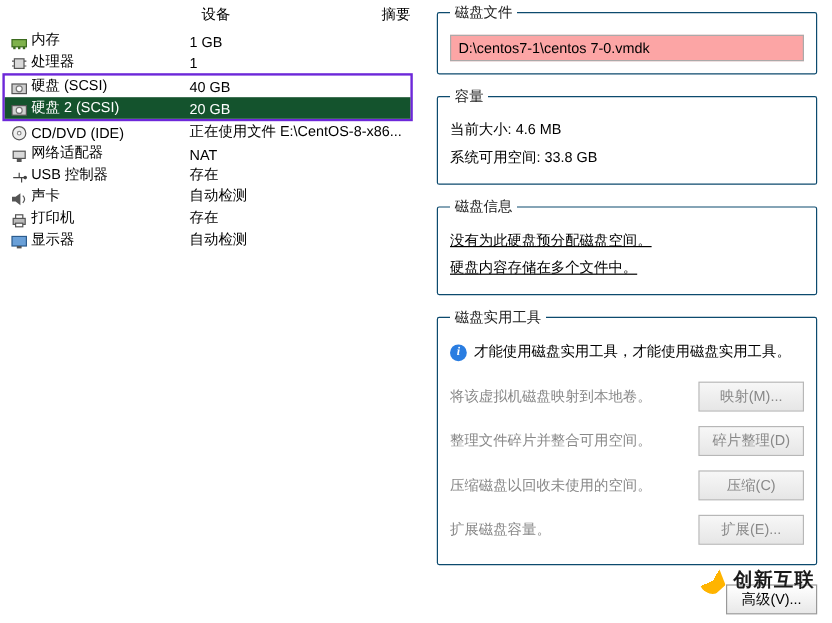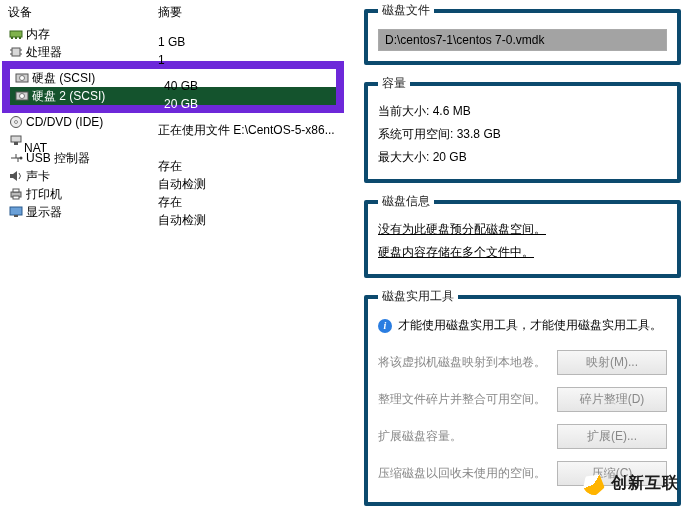--- a/index.html
+++ b/index.html
@@ -1,37 +1,37 @@
 <!DOCTYPE html>
 <html><head>
 <meta charset="utf-8">
 <style>
 * { box-sizing: border-box; margin: 0; padding: 0; }
 body { font-family: "Microsoft YaHei", Tahoma, sans-serif; font-size: 12px; color: #000; background: #fff; width: 693px; height: 519px; overflow: hidden; position: relative; }
 .container { display: flex; height: 100%; }
 .left-panel { width: 346px; padding: 0 4px; }
 .right-panel { flex: 1; padding: 2px 12px 0 18px; }
-.header-row { display: flex; font-weight: 400; padding: 4px 0 4px 4px; }
+.header-row { display: flex; font-weight: 400; padding: 4px 0 4px 4px; justify-content: flex-end; }
 .header-row .h1 { width: 150px; }
 .dev-list { }
-.dev-row { display: flex; align-items: center; padding: 1px 0 1px 4px; height: 18px; }
+.dev-row { display: flex; align-items: flex-end; padding: 1px 0 1px 4px; height: 18px; }
 .dev-row .icon { width: 16px; display: flex; justify-content: center; }
 .dev-row .label { width: 134px; padding-left: 2px; }
 .dev-row .val { flex: 1; margin-top: 16px; }
-.highlight-box { border: 8px solid #6d28d9; margin: 0 -2px; padding: 0; }
+.highlight-box { border: 2px solid #6d28d9; margin: 0 -2px; padding: 0; }
 .selected { background: #14532d; color: #fff; }
-.right-panel fieldset { border: 4px solid #0c4a6e; border-radius: 2px; padding: 8px 10px 10px 10px; margin-bottom: 10px; }
+.right-panel fieldset { border: 1px solid #0c4a6e; border-radius: 2px; padding: 8px 10px 10px 10px; margin-bottom: 10px; }
 .right-panel legend { padding: 0 4px; font-size: 12px; color: #222; }
-.file-box { border: 1px solid #aaa; padding: 3px 6px; background: #a3a3a3; margin-top: 2px; }
+.file-box { border: 1px solid #aaa; padding: 3px 6px; background: #fca5a5; margin-top: 2px; }
 .cap-row { padding: 3px 0; }
 .info-row { padding: 3px 0; text-decoration: underline; }
 .util-hint { display: flex; align-items: center; gap: 6px; padding: 4px 0 10px 0; }
 .util-item { display: flex; justify-content: space-between; align-items: center; padding: 6px 0; color: #888; }
 .util-item .desc { flex: 1; }
-.util-item button { width: 110px; padding: 3px 4px; border: 1px solid #b7b7b7; background: linear-gradient(#f7f7f7,#e6e6e6); color: #888; font-size: 12px; cursor: default; }
+.util-item button { width: 88px; padding: 3px 4px; border: 1px solid #b7b7b7; background: linear-gradient(#f7f7f7,#e6e6e6); color: #888; font-size: 12px; cursor: default; }
 .adv-row { text-align: right; padding-top: 6px; }
 .adv-row button { padding: 3px 12px; border: 1px solid #999; background: linear-gradient(#fff,#e8e8e8); font-size: 12px; cursor: pointer; }
 .brand { position: absolute; right: 14px; bottom: 24px; display: flex; align-items: flex-start; gap: 6px; }
 .brand .logo { width: 22px; height: 22px; position: relative; }
 .brand .logo::before { content: ""; position: absolute; inset: 0; background: conic-gradient(#ffb400 0 60%, #fff 60% 100%); border-radius: 50%; transform: rotate(30deg); clip-path: polygon(50% 0,100% 40%,80% 100%,20% 100%,0 40%); }
 .brand .txt { font-weight: bold; font-size: 16px; color: #1a1a1a; letter-spacing: 1px; }
 svg { display: block; }
 .info-icon { width: 14px; height: 14px; border-radius: 50%; background: #2a7de1; color: #fff; display: inline-flex; align-items: center; justify-content: center; font-style: italic; font-weight: bold; font-size: 10px; font-family: Georgia, serif; }
 </style>
 </head>
@@ -94,29 +94,30 @@
       </div>
 
       <div class="dev-row">
         <span class="icon">
             <svg width="14" height="14">
               <circle cx="7" cy="7" r="5.5" fill="#eee" stroke="#555"></circle>
               <circle cx="7" cy="7" r="1.5" fill="#fff" stroke="#888"></circle>
             </svg>
           </span>
         <span class="label">CD/DVD (IDE)</span>
-        <span class="val">正在使用文件 E:\CentOS-5-x86...</span>
+        <span class="val">正在使用文件 E:\CentOS-8-x86...</span>
       </div>
       <div class="dev-row">
         <span class="icon">
             <svg width="14" height="12">
               <rect x="2" y="2" width="10" height="6" fill="#d9d9d9" stroke="#555"></rect>
               <rect x="5" y="8" width="4" height="3" fill="#555"></rect>
             </svg>
           </span>
+        <span class="label">网络适配器</span>
         <span class="val">NAT</span>
       </div>
       <div class="dev-row">
         <span class="icon">
             <svg width="14" height="12">
               <path d="M2 6 H11 M7 6 V2 M9 6 V10" stroke="#444" fill="none"></path>
               <circle cx="12" cy="6" r="1.5" fill="#444"></circle>
             </svg>
           </span>
         <span class="label">USB 控制器</span>
@@ -165,24 +166,20 @@
     <fieldset>
       <legend>容量</legend>
       <div class="cap-row">
         <span>当前大小:</span>
         <span>4.6 MB</span>
       </div>
       <div class="cap-row">
         <span>系统可用空间:</span>
         <span>33.8 GB</span>
       </div>
-      <div class="cap-row">
-        <span>最大大小:</span>
-        <span>20 GB</span>
-      </div>
     </fieldset>
 
     <fieldset>
       <legend>磁盘信息</legend>
       <div class="info-row">没有为此硬盘预分配磁盘空间。</div>
       <div class="info-row">硬盘内容存储在多个文件中。</div>
     </fieldset>
 
     <fieldset>
       <legend>磁盘实用工具</legend>
@@ -192,26 +189,26 @@
       </div>
       <div class="util-item">
         <span class="desc">将该虚拟机磁盘映射到本地卷。</span>
         <button disabled="">映射(M)...</button>
       </div>
       <div class="util-item">
         <span class="desc">整理文件碎片并整合可用空间。</span>
         <button disabled="">碎片整理(D)</button>
       </div>
       <div class="util-item">
+        <span class="desc">压缩磁盘以回收未使用的空间。</span>
+        <button disabled="">压缩(C)</button>
+      </div>
+      <div class="util-item">
         <span class="desc">扩展磁盘容量。</span>
         <button disabled="">扩展(E)...</button>
-      </div>
-      <div class="util-item">
-        <span class="desc">压缩磁盘以回收未使用的空间。</span>
-        <button disabled="">压缩(C)</button>
       </div>
     </fieldset>
 
     <div class="adv-row">
       <button>高级(V)...</button>
     </div>
   </div>
 </div>
 
 <div class="brand">

